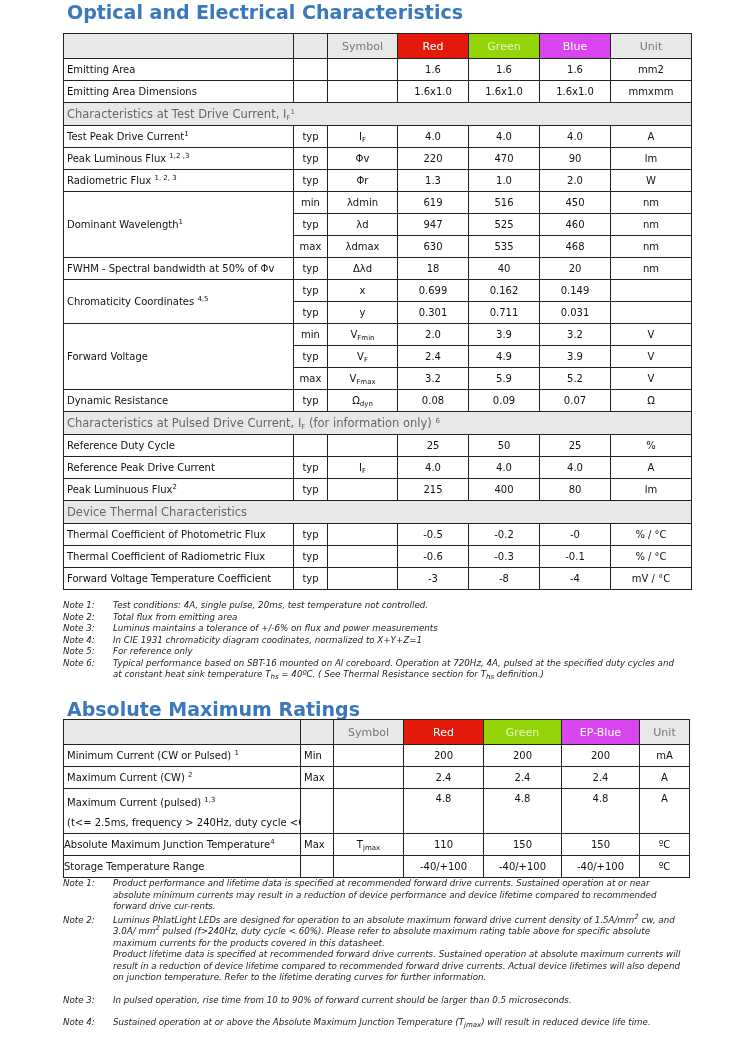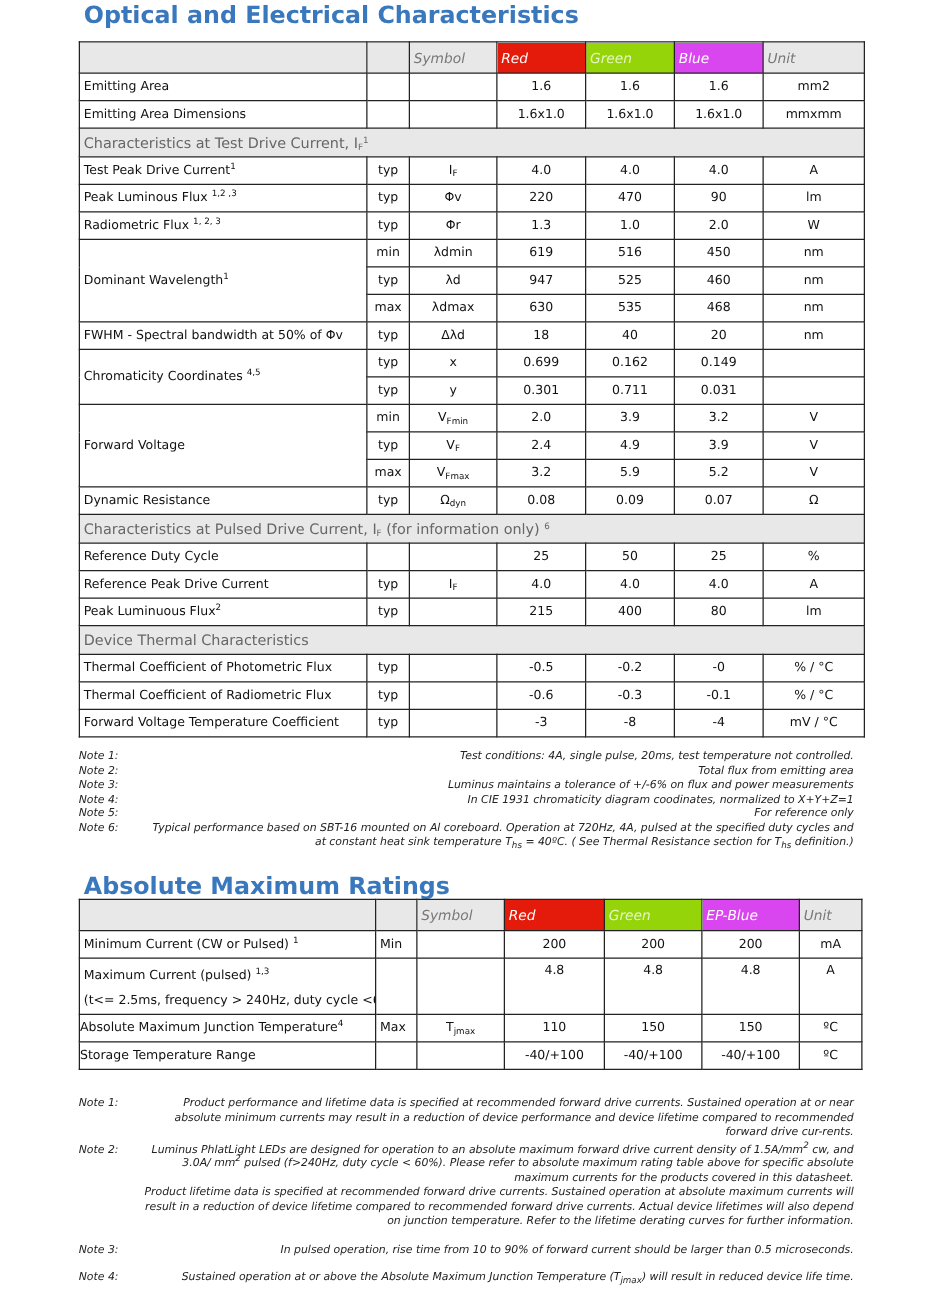--- a/index.html
+++ b/index.html
@@ -6,33 +6,33 @@
   body { width: 750px; height: 1048px; position: relative; font-family: "DejaVu Sans", sans-serif; color: #111; overflow: hidden; }
   .title { position: absolute; left: 67px; font-size: 19px; font-weight: bold; color: #3a78bd; }
   #t1-title { top: 1px; }
   #t2-title { top: 698px; }
 
   table { position: absolute; border-collapse: collapse; font-size: 10px; table-layout: fixed; }
   td { border: 1px solid #222; padding: 0 3px; height: 21px; vertical-align: middle; white-space: nowrap; overflow: hidden; }
   #tbl1 { left: 63px; top: 33px; width: 628px; }
   #tbl2 { left: 63px; top: 719px; width: 626px; }
 
-  .hdr td { background: #e8e8e8; color: #777; font-size: 11px; height: 24px; font-style: italic; }
+  .hdr td { background: #e8e8e8; color: #777; font-size: 11px; text-align: center; height: 24px; }
   .hdr td.red { background: #e41b0a; color: #fff; }
   .hdr td.green { background: #96d40a; color: #e6f5c4; }
   .hdr td.blue { background: #d946ef; color: #fff; }
   .c { text-align: center; }
   .sec td { background: #e8e8e8; color: #666; font-size: 11.5px; height: 22px; }
   sup { font-size: 7px; vertical-align: 4px; line-height: 0; }
   sub { font-size: 7px; vertical-align: -2px; line-height: 0; }
 
   .notes { position: absolute; left: 63px; font-size: 8.7px; font-style: italic; color: #222; line-height: 11.5px; }
   .notes .n { display: flex; }
   .notes .nl { width: 50px; flex: none; }
-  .notes .nt { width: 570px; text-align: right; }
+  .notes .nt { width: 570px; }
   #notes1 { top: 600px; }
   #notes2 { top: 878px; }
   #notes2 .n { margin-bottom: 2px; }
   .gap { height: 9px; }
 </style>
 </head>
 <body>
 
 <div class="title" id="t1-title">Optical and Electrical Characteristics</div>
 
@@ -304,20 +304,29 @@
   <tr>
     <td><span>Minimum Current (CW or Pulsed) </span><sup>1</sup></td>
     <td>Min</td>
     <td class="c"></td>
     <td class="c">200</td>
     <td class="c">200</td>
     <td class="c">200</td>
     <td class="c">mA</td>
   </tr>
   <tr>
+    <td><span>Maximum Current (CW) </span><sup>2</sup></td>
+    <td>Max</td>
+    <td class="c"></td>
+    <td class="c">2.4</td>
+    <td class="c">2.4</td>
+    <td class="c">2.4</td>
+    <td class="c">A</td>
+  </tr>
+  <tr>
     <td style="height:40px; vertical-align:top; line-height:20px; padding-top:4px;"><span>Maximum Current (pulsed) </span><sup>1,3</sup><br><span>(t&lt;= 2.5ms, frequency &gt; 240Hz, duty cycle &lt;60%)</span></td>
     <td style="vertical-align:top;"></td>
     <td class="c" style="vertical-align:top;"></td>
     <td class="c" style="vertical-align:top; line-height:20px;">4.8</td>
     <td class="c" style="vertical-align:top; line-height:20px;">4.8</td>
     <td class="c" style="vertical-align:top; line-height:20px;">4.8</td>
     <td class="c" style="vertical-align:top; line-height:20px;">A</td>
   </tr>
   <tr>
     <td style="padding-left:0;"><span>Absolute Maximum Junction Temperature</span><sup>4</sup></td>

